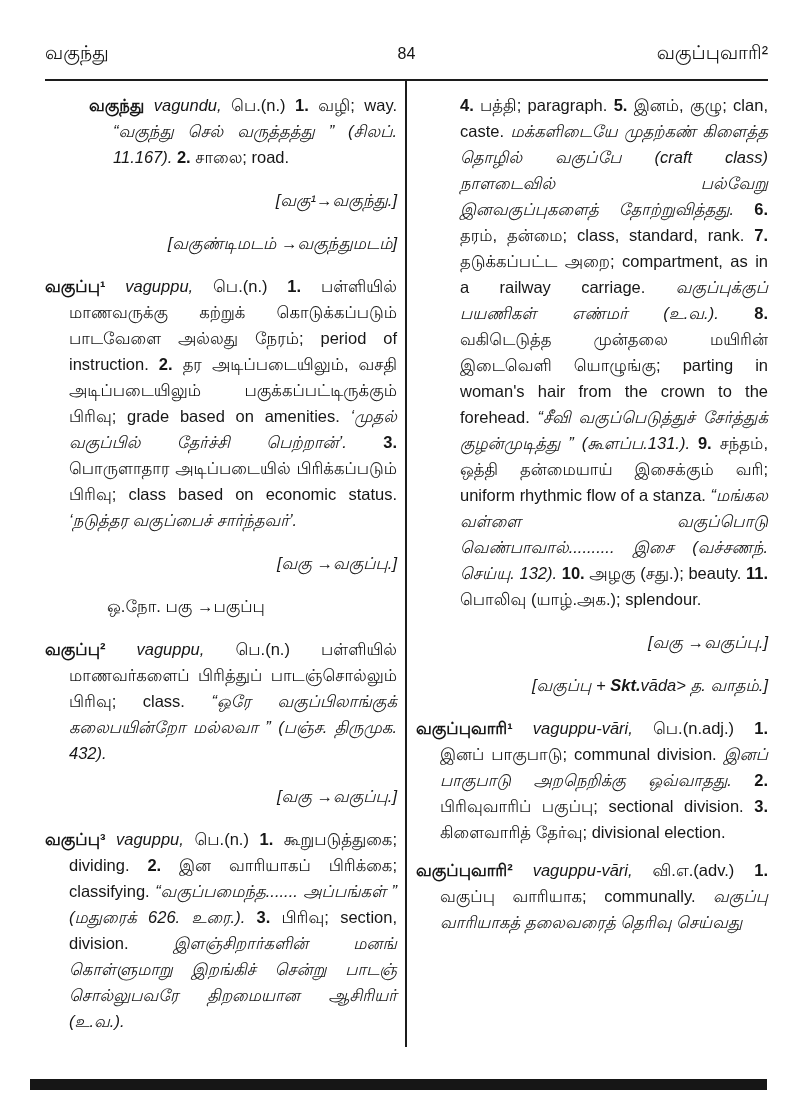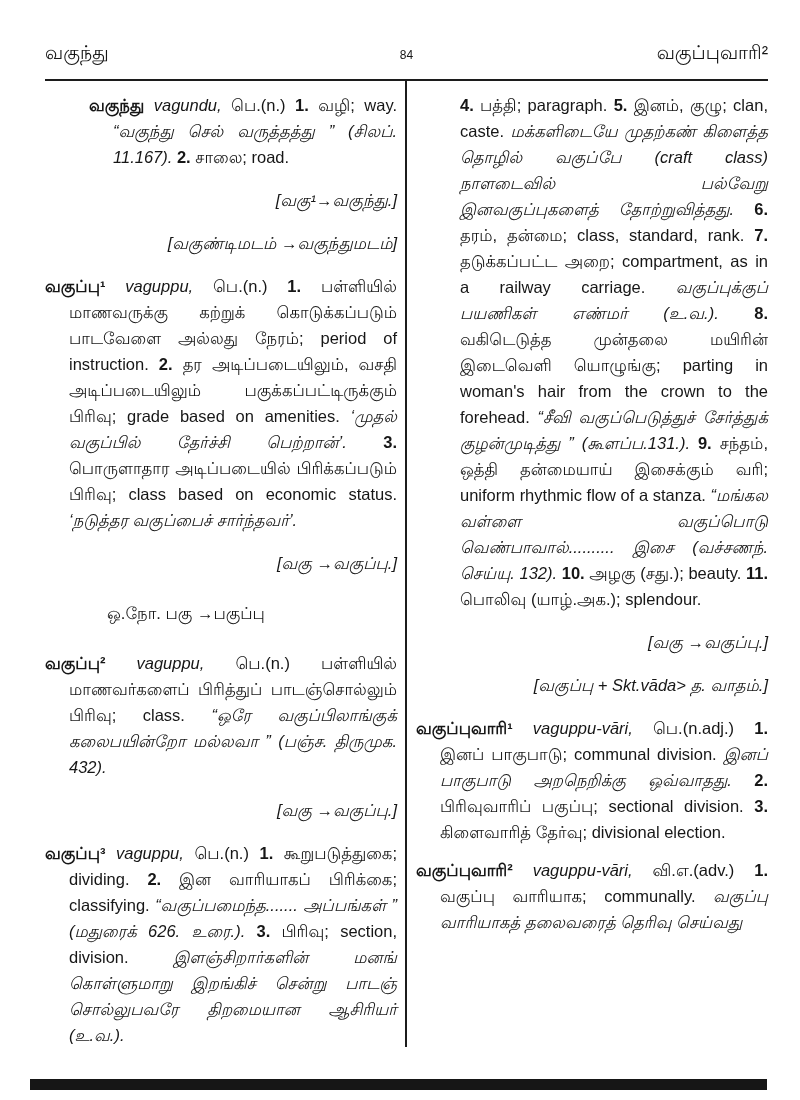--- a/index.html
+++ b/index.html
@@ -6,42 +6,42 @@
   body{
     width:800px;height:1100px;
     background:#ffffff;color:#161616;
     font-family:"Liberation Sans","DejaVu Sans",sans-serif;
     position:relative;overflow:hidden;
   }
   .page{padding:42px 32px 0 45px;}
   
   .header{display:flex;align-items:baseline;font-size:19px;}
   .header .hleft{width:250px;text-align:left;}
-  .header .hcenter{flex:1;text-align:center;font-size:12px;}
+  .header .hcenter{flex:1;text-align:center;font-size:16px;}
   .header .hright{width:250px;text-align:right;}
   .rule{border-bottom:2.5px solid #1c1c1c;margin-top:13px;}
   
   .content{position:relative;display:flex;margin-top:0;}
   .vdivider{
     position:absolute;left:360px;top:0;width:1.5px;height:966px;
     background:#1c1c1c;
   }
   .col{width:352px;font-size:16.5px;line-height:26px;}
   .col.right-col{margin-left:19px;}
   .block{margin:12px 0;}
   .col > .block:first-child{margin-top:11px;margin-left:44px;}
   .entry{text-align:justify;padding-left:24px;text-indent:-24px;}
   .entry-cont{text-align:justify;}
   .etym{padding-left:62px;font-style:italic;margin:17px 0;text-align:right;}
-  .note{padding-left:62px;margin:24px 0;}
+  .note{padding-left:62px;margin:17px 0;}
   
   .run-hw{font-weight:bold;}
   .run-b{font-weight:bold;}
   .run-i{font-style:italic;}
-  .run-bi{font-style:italic;font-weight:normal;}
+  .run-bi{font-style:italic;font-weight:bold;}
   .run-n{}
   
   .bottom-bar{
     position:absolute;left:30px;top:1079px;width:737px;height:11px;
     background:#161616;
   }
 </style>
 </head>
 <body>
 

